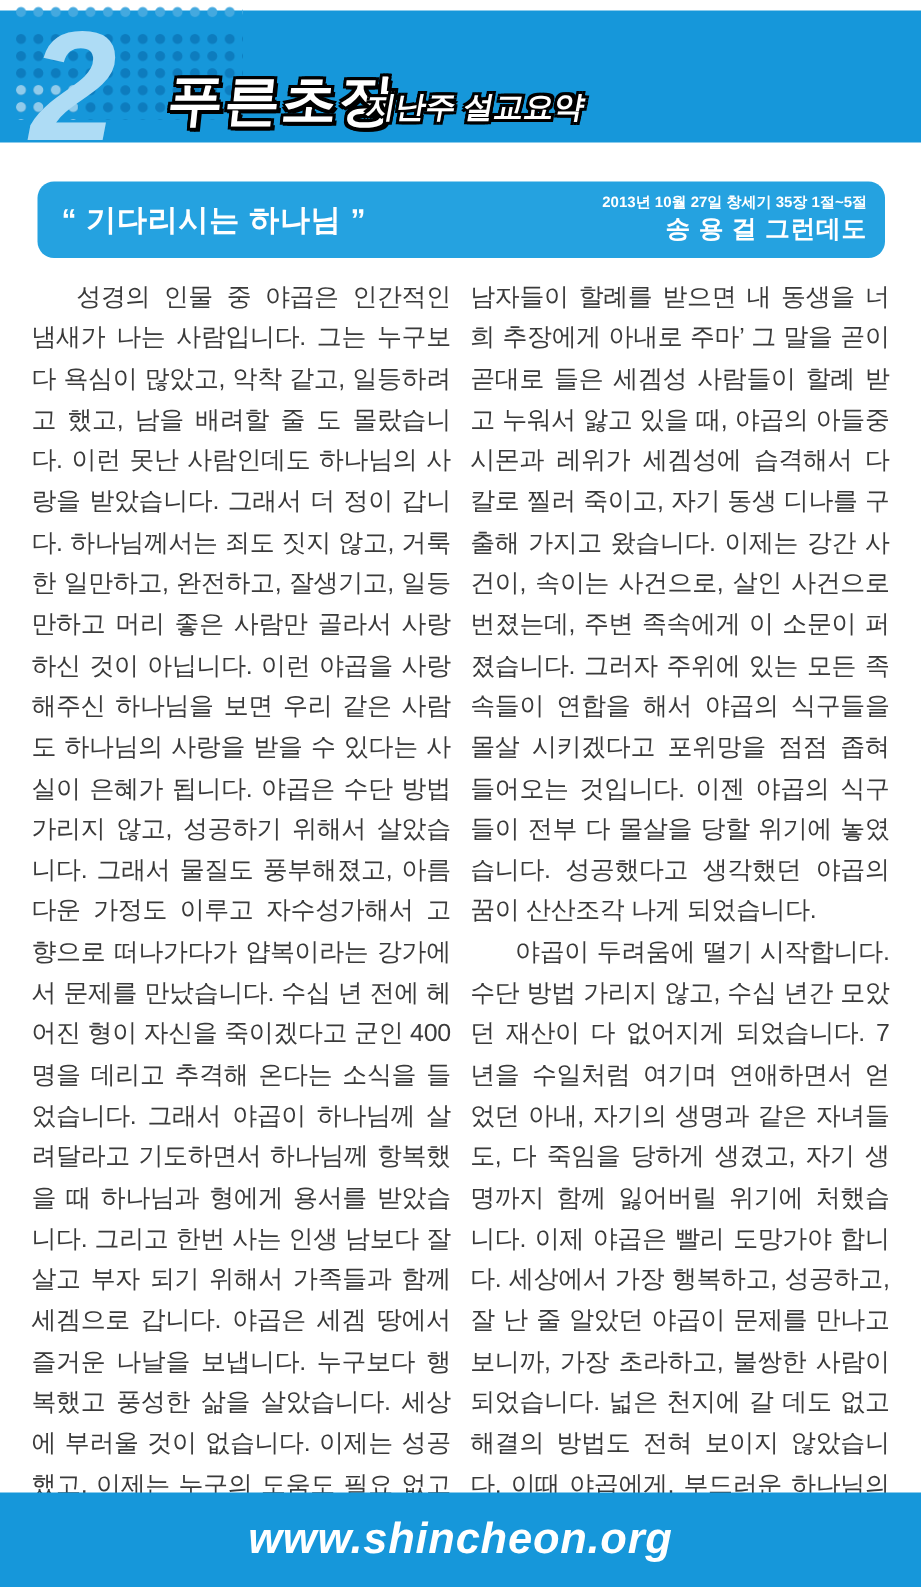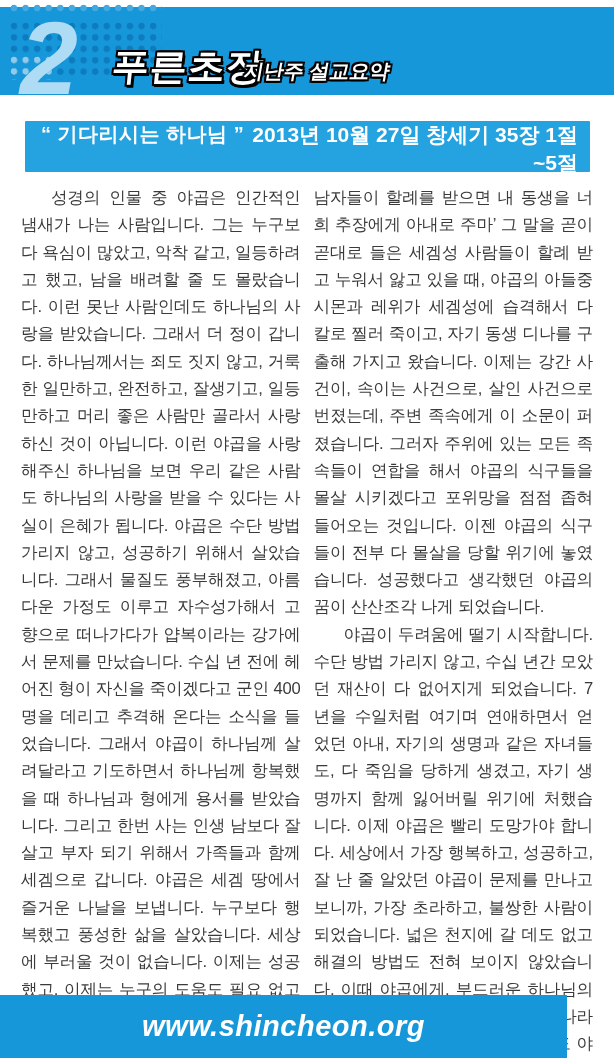--- a/index.html
+++ b/index.html
@@ -37,41 +37,41 @@
   }
   .masthead-sub{
     position:absolute;left:244px;top:58px;font-size:20px;font-weight:900;
     color:#ffffff;transform:skewX(-10deg);letter-spacing:0px;
     text-shadow:-2px -2px 0 #000,2px -2px 0 #000,-2px 2px 0 #000,2px 2px 0 #000,
                 -2px 0 0 #000,2px 0 0 #000,0 -2px 0 #000,0 2px 0 #000;
   }
   
   .title-bar{
     position:absolute;left:25px;top:121px;width:565px;height:51px;
-    background:#25a2e0;border-radius:1px;display:flex;align-items:flex-start;
+    background:#25a2e0;border-radius:11px;display:flex;align-items:center;
     justify-content:space-between;box-sizing:border-box;padding:0 12px 0 16px;
   }
   .sermon-title{font-size:20px;font-weight:bold;color:#ffffff;letter-spacing:.5px;white-space:nowrap;}
   .title-meta{text-align:right;color:#ffffff;font-weight:bold;line-height:1.35;}
-  .title-meta .l1{font-size:21px;}
+  .title-meta .l1{font-size:10px;}
   .title-meta .l2{font-size:16.5px;letter-spacing:.5px;}
   
   .columns{
     position:absolute;left:21px;top:184px;width:572px;height:792px;
     display:flex;gap:13px;
   }
   .col{flex:1;min-width:0;}
   .para{
     font-size:16.6px;line-height:27.3px;color:#3a3a3a;
     text-align:justify;word-break:break-all;margin:0;letter-spacing:-0.2px;
   }
   .para.indent{text-indent:1.8em;}
   
   .footer-band{
-    position:absolute;left:0;bottom:0;width:567px;height:63px;background:#1697da;
+    position:absolute;left:0;bottom:0;width:614px;height:63px;background:#1697da;
     display:flex;align-items:center;justify-content:center;
   }
   .footer-url{
     color:#ffffff;font-size:29px;font-weight:bold;font-style:italic;letter-spacing:.5px;
   }
 </style>
 </head>
 <body>
 
 <div class="page">

